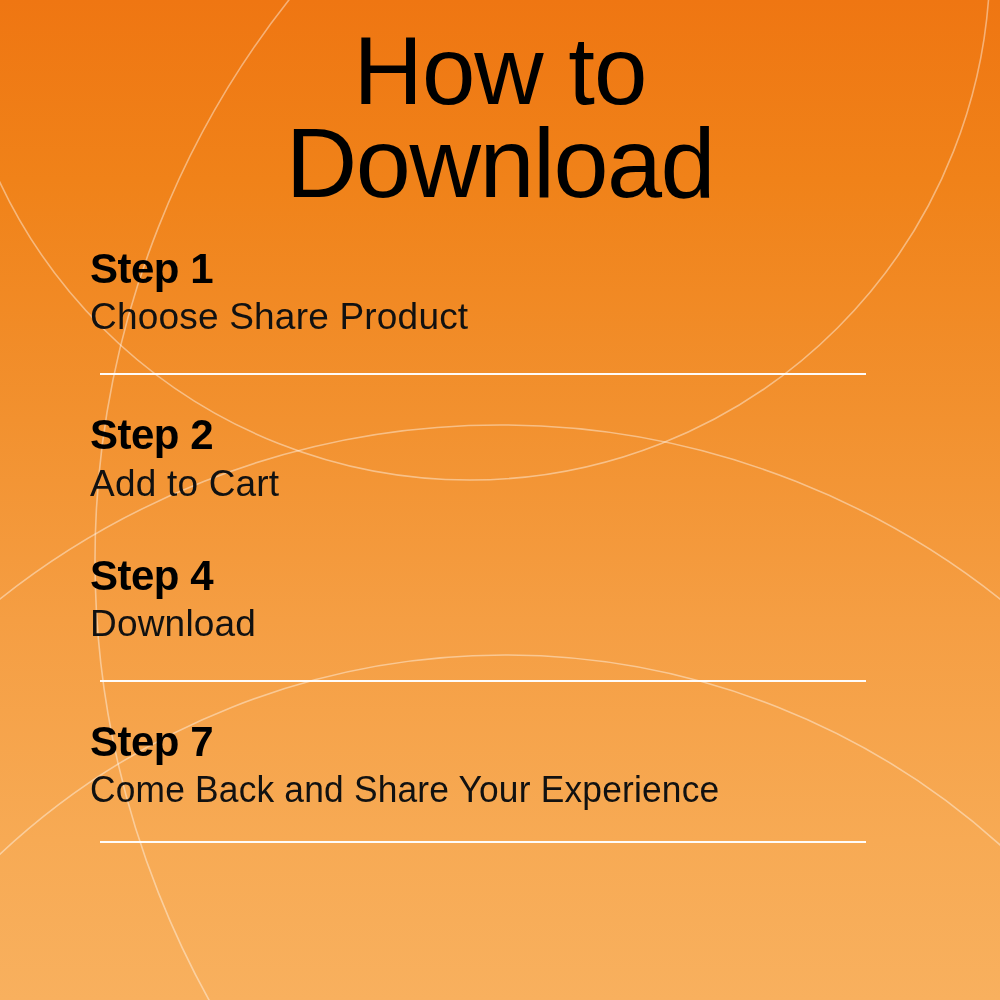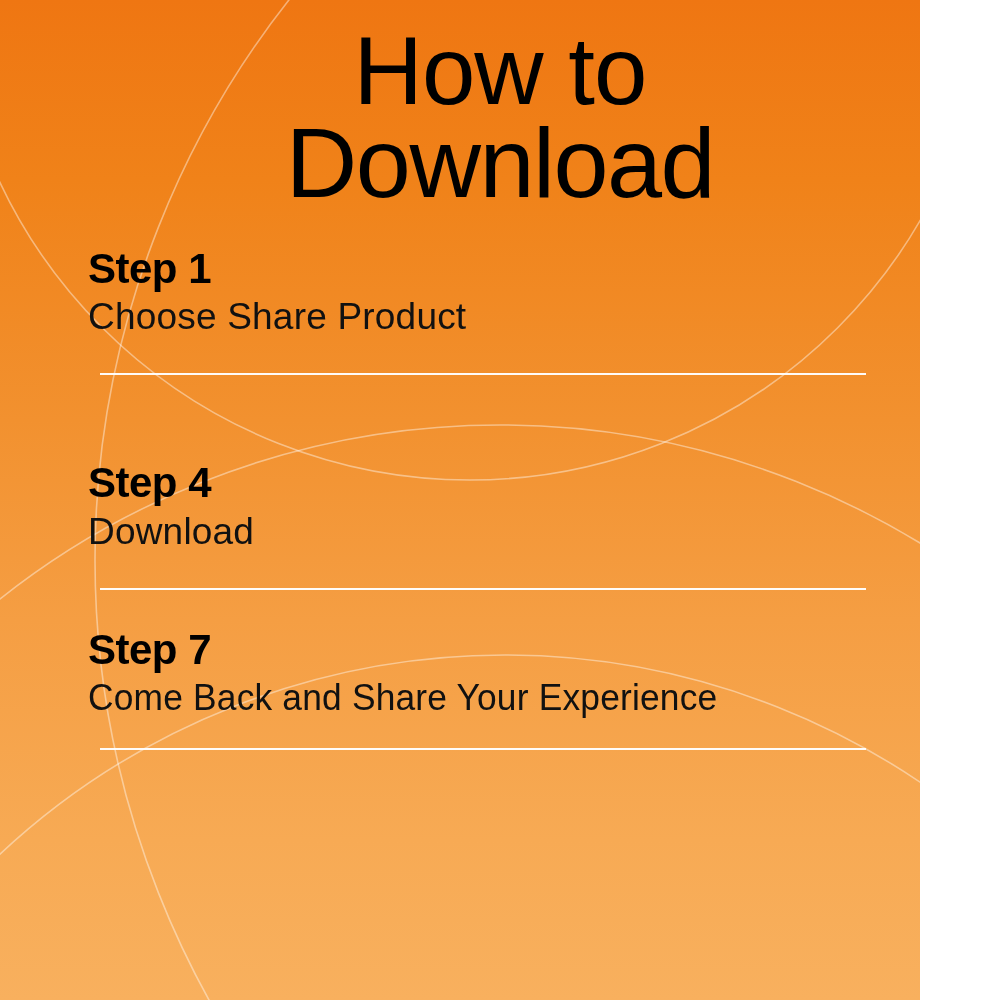--- a/index.html
+++ b/index.html
@@ -3,21 +3,21 @@
 <meta charset="utf-8">
 <style>
   html, body {
     margin: 0;
     padding: 0;
     background: #ffffff;
   }
 
   #canvas {
     position: relative;
-    width: 920px;
+    width: 1000px;
     height: 1000px;
     overflow: hidden;
     background: linear-gradient(180deg, #EF7612 0%, #F08219 18%, #F2912F 42%, #F59E43 62%, #F7AA54 84%, #F8B05E 100%);
     font-family: "Liberation Sans", "DejaVu Sans", sans-serif;
     -webkit-font-smoothing: antialiased;
   }
 
   
   #bg-arcs {
     position: absolute;
@@ -51,22 +51,23 @@
 
   
   .steps {
     position: absolute;
     top: 245px;
     left: 0;
     width: 1000px;
   }
   .step {
     position: relative;
-    padding-left: 88px;
+    padding-left: 54px;
     padding-right: 100px;
+    margin-left: 36px;
   }
   .step-label {
     display: block;
     font-size: 42px;
     font-weight: 700;
     color: #000000;
     line-height: 1.12;
     letter-spacing: -0.5px;
   }
   .step-desc {
@@ -119,20 +120,24 @@
   <div class="steps">
 
     <div class="step">
       <span class="step-label">Step 1</span>
       <span class="step-desc">Choose Share Product</span>
     </div>
     <div class="gap-m"></div>
     <div class="divider"></div>
     <div class="gap-m"></div>
 
+    <div class="step">
+      <span class="step-label">Step 2</span>
+      <span class="step-desc">Add to Cart</span>
+    </div>
     <div class="gap-l"></div>
 
     <div class="step">
       <span class="step-label">Step 4</span>
       <span class="step-desc">Download</span>
     </div>
     <div class="gap-m"></div>
     <div class="divider"></div>
     <div class="gap-m"></div>
 

